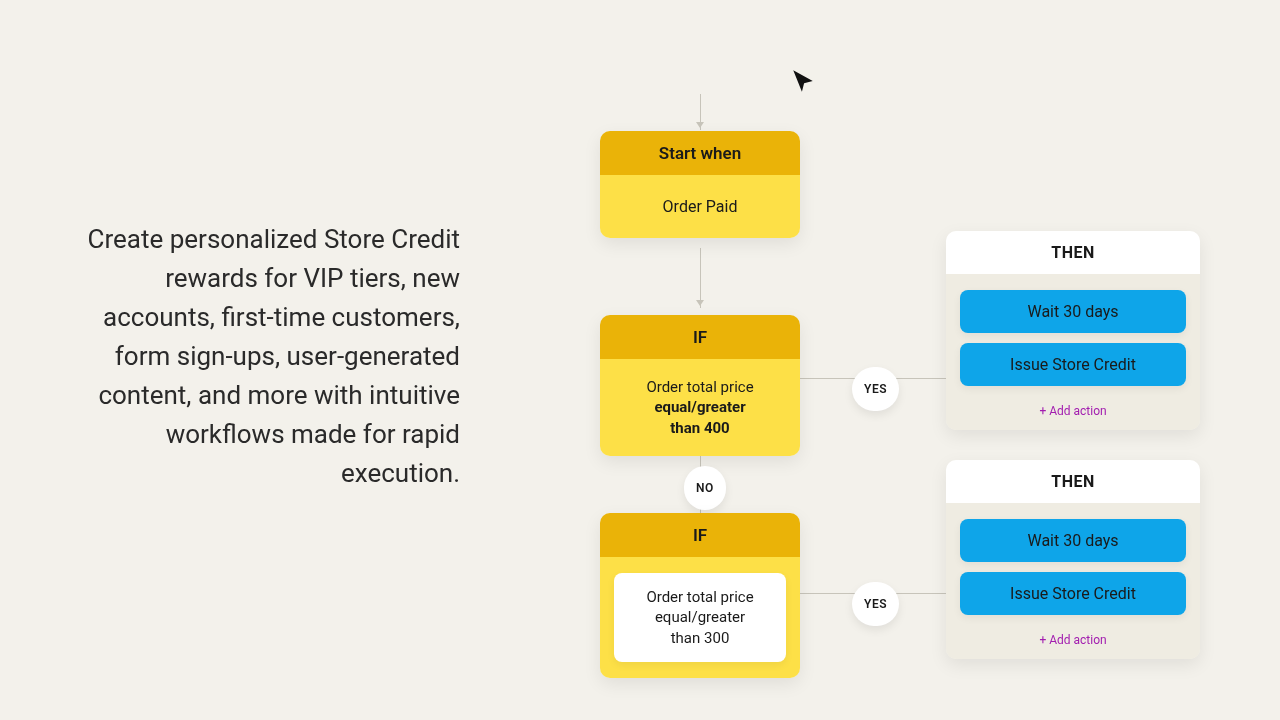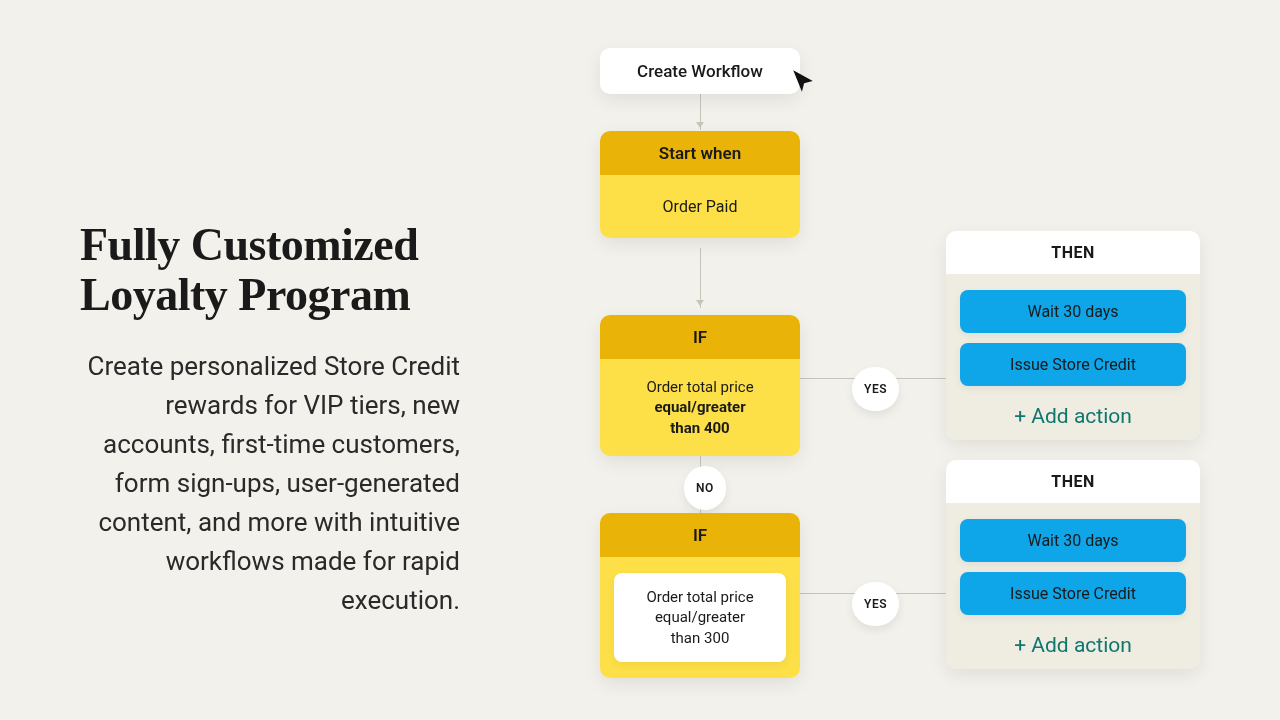--- a/index.html
+++ b/index.html
@@ -122,23 +122,23 @@
   }
   .action-btn {
     background: #0ea5e9;
     border-radius: 8px;
     padding: 12px 8px;
     font-size: 16px;
     margin-bottom: 10px;
     box-shadow: 0 3px 8px rgba(0,0,0,0.06);
   }
   .add-action {
-    font-size: 21px;
+    font-size: 12px;
     padding: 8px 0 2px;
-    color: #0f766e;
+    color: #a21caf;
   }
 
   .pill {
     position: absolute;
     background: #ffffff;
     border-radius: 999px;
     font-size: 12px;
     font-weight: 600;
     padding: 15px 12px;
     box-shadow: 0 4px 10px rgba(0,0,0,0.08);
@@ -156,41 +156,37 @@
     width: 0; height: 0;
     border-left: 4px solid transparent;
     border-right: 4px solid transparent;
     border-top: 6px solid #c7c4ba;
   }
 </style>
 </head>
 <body>
 
 <div class="copy">
-  <h1>Fully Customized Loyalty Program</h1>
   <p>Create personalized Store Credit rewards for VIP tiers, new accounts, first-time customers, form sign-ups, user-generated content, and more with intuitive workflows made for rapid execution.</p>
 </div>
 
 <div class="flow">
 
   <div class="connector v" style="left:100px; top:46px; height:36px;"></div>
   <div class="arrowhead" style="left:96px; top:74px;"></div>
 
   <div class="connector v" style="left:100px; top:200px; height:60px;"></div>
   <div class="arrowhead" style="left:96px; top:252px;"></div>
 
   <div class="connector h" style="left:200px; top:330px; width:146px;"></div>
 
   <div class="connector v" style="left:100px; top:395px; height:70px;"></div>
 
   <div class="connector h" style="left:200px; top:545px; width:146px;"></div>
 
-  <div class="node create-btn">
-    <span>Create Workflow</span>
-  </div>
   <div class="cursor">
     <svg width="26" height="26" viewBox="0 0 24 24">
         <path d="M3 2 L21 12 L13 14 L11 22 Z" fill="#111"></path>
       </svg>
   </div>
 
   <div class="card" style="left:0; top:83px;">
     <div class="card-head">Start when</div>
     <div class="card-body">Order Paid</div>
   </div>

